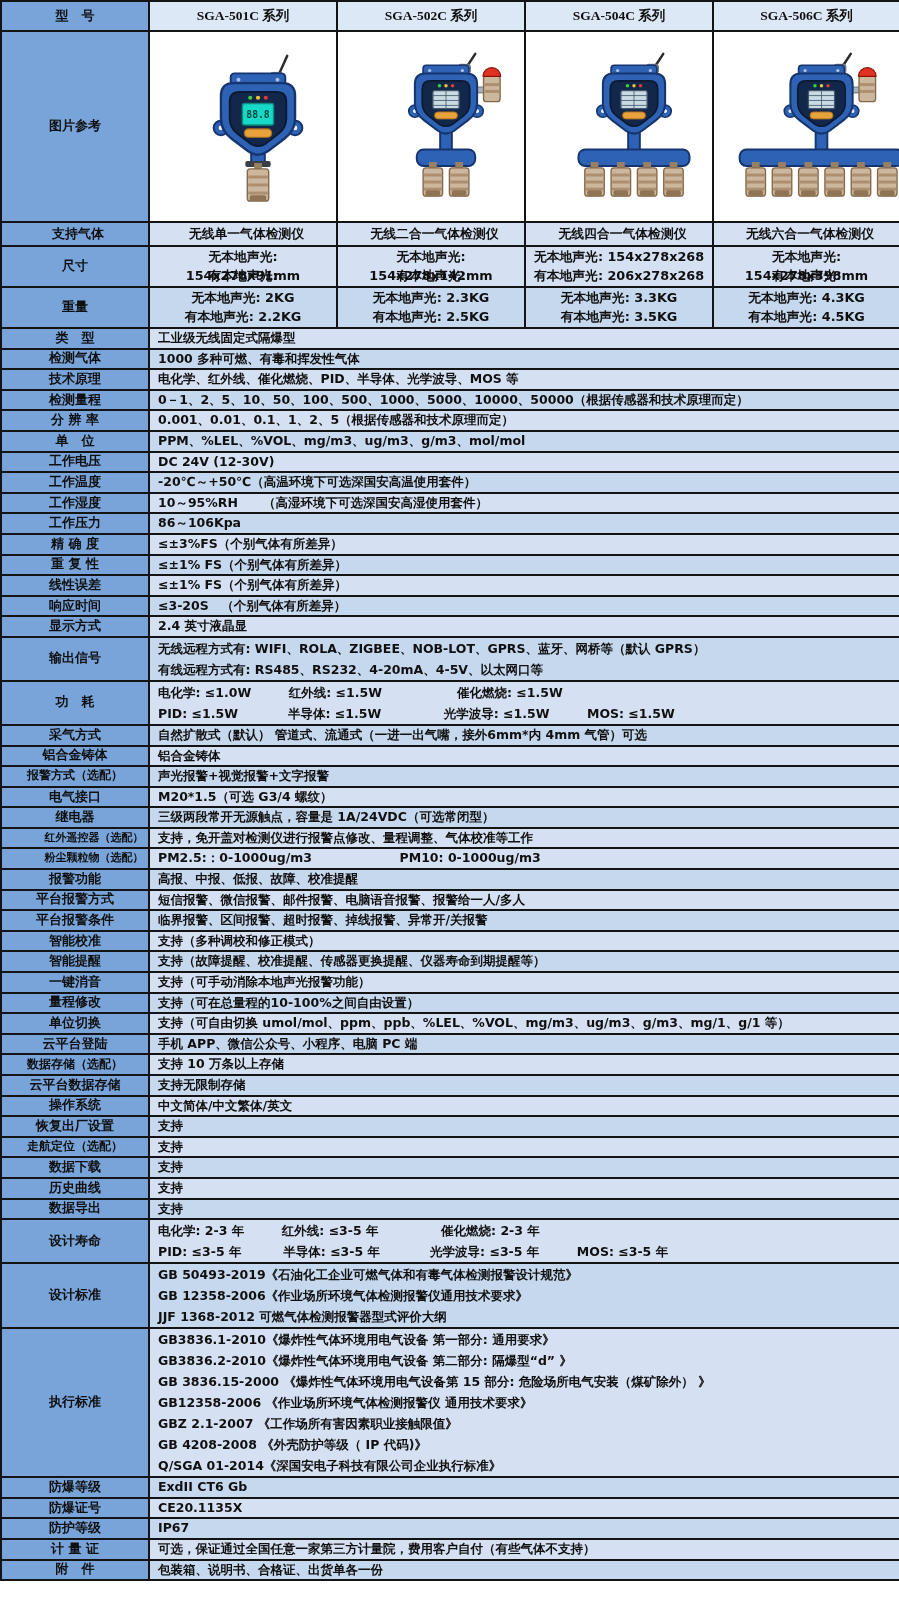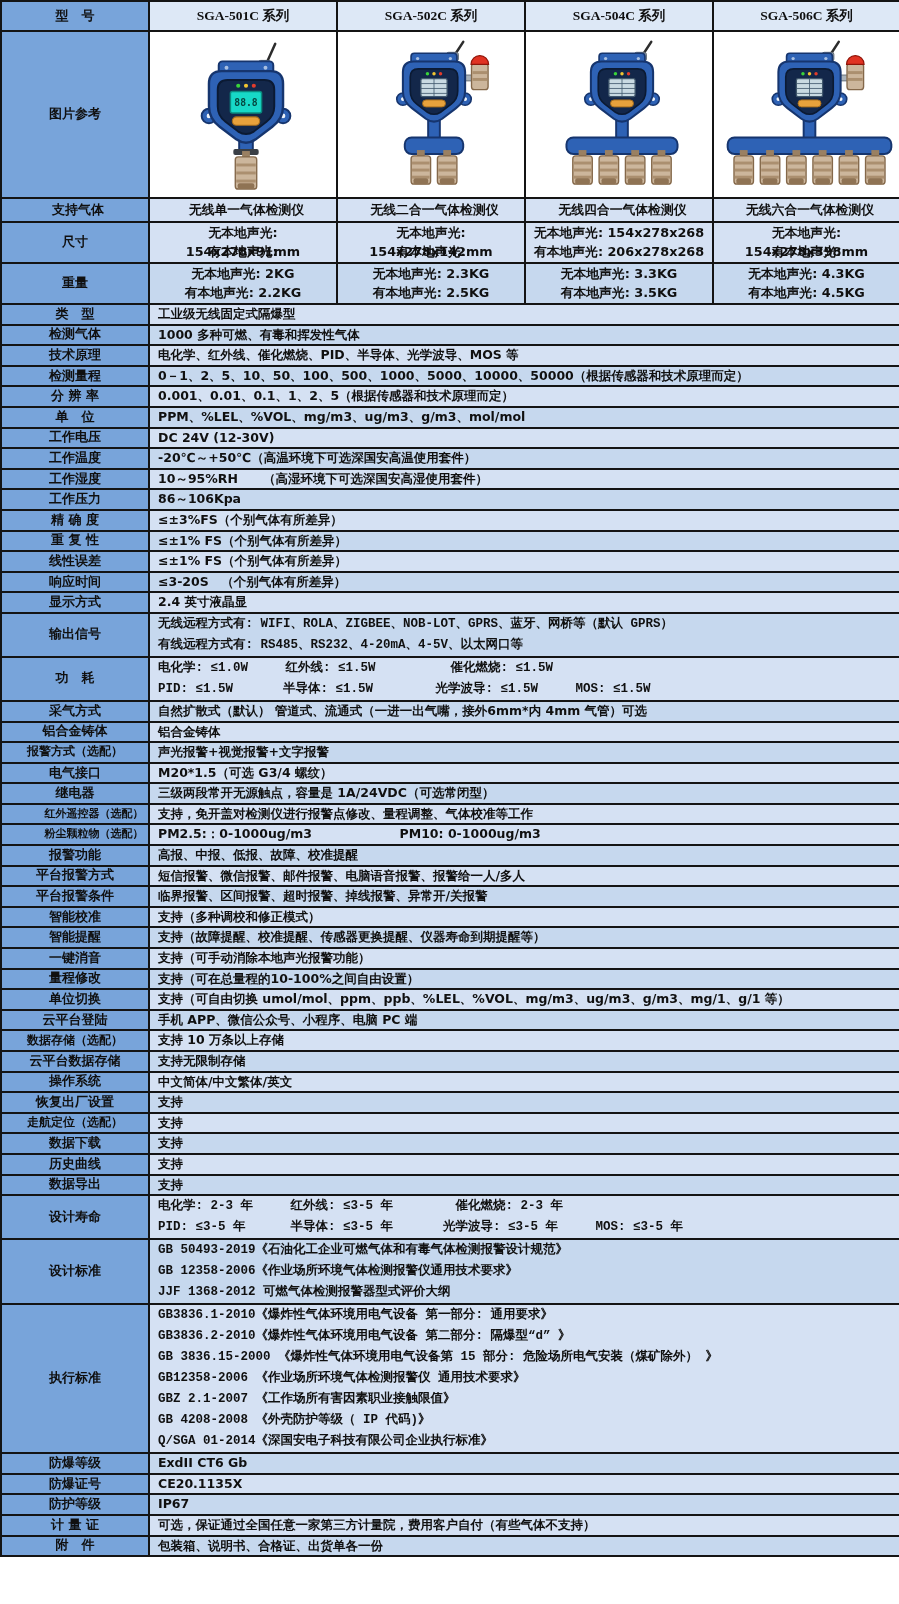--- a/index.html
+++ b/index.html
@@ -7,28 +7,28 @@
     --border:#141414; --txt:#101010;
   }
   html,body{margin:0;padding:0;background:#fff;}
   body{width:899px;font-family:"DejaVu Sans","Liberation Sans",sans-serif;font-weight:bold;color:var(--txt);}
   table{border-collapse:collapse;width:899px;table-layout:fixed;}
   td{border:2px solid var(--border);overflow:hidden;vertical-align:middle;}
   .label-cell{background:var(--label-blue);text-align:center;font-size:13px;padding:0 2px;line-height:1.15;}
   .label-cell.long{font-size:12px;}
   .label-cell.vlong{font-size:11px;padding-left:40px;}
   .model-cell{background:var(--model-bg);text-align:center;font-size:13.5px;height:26px;font-family:Liberation Serif, serif;}
-  .img-cell{background:#ffffff;padding:4px;height:157px;}
+  .img-cell{background:#ffffff;padding:16px;height:157px;}
   .img-cell svg{display:block;}
   .center-cell{text-align:center;font-size:12.8px;}
   .gas-row td{height:20px;padding-left:8px;}
   .two-line div{height:18.5px;line-height:18.5px;}
   .value-cell{font-size:12.5px;padding:0 8px;white-space:pre-wrap;text-align:left;}
   .vline{height:18.6px;line-height:18.6px;white-space:pre-wrap;}
-  .vline.tall{height:21px;line-height:21px;font-family:Liberation Mono, monospace;}
+  .vline.tall{height:21px;line-height:21px;}
   tr.alt0 .value-cell, tr.alt0 .center-cell{background:var(--val-light);}
   tr.alt1 .value-cell, tr.alt1 .center-cell{background:var(--val-dark);}
 </style>
 </head>
 <body>
 
 <table id="spec-table">
   <colgroup>
     <col style="width:148px">
       <col style="width:188px">

